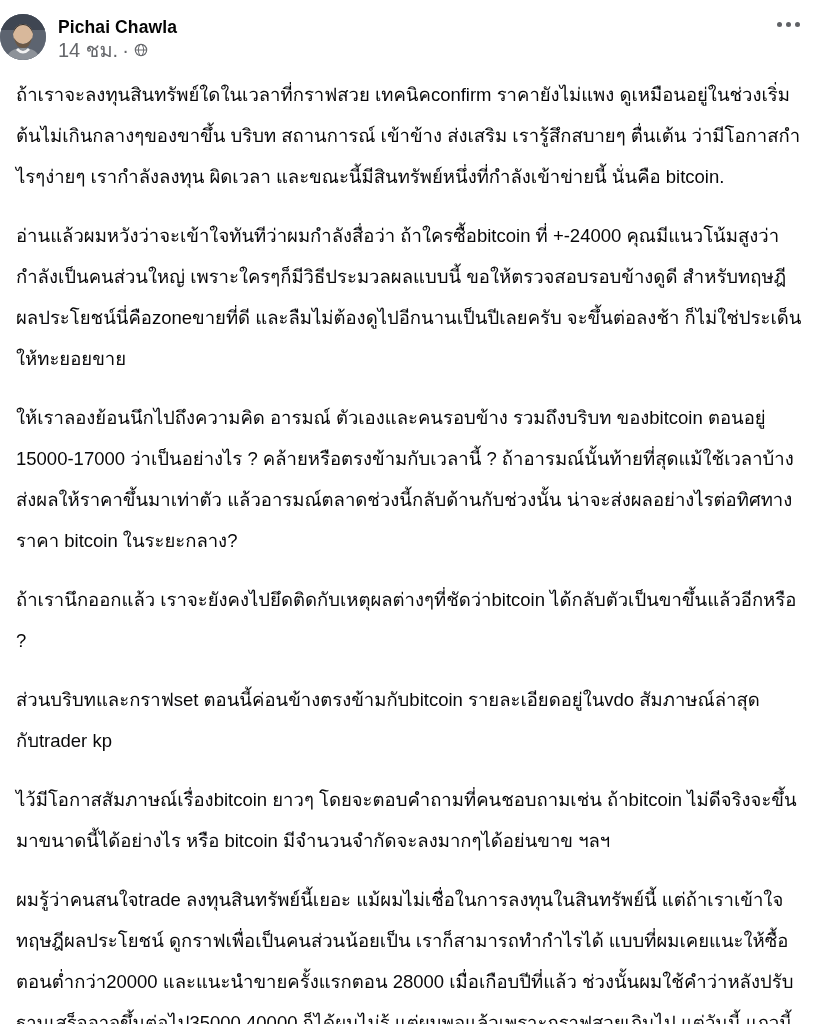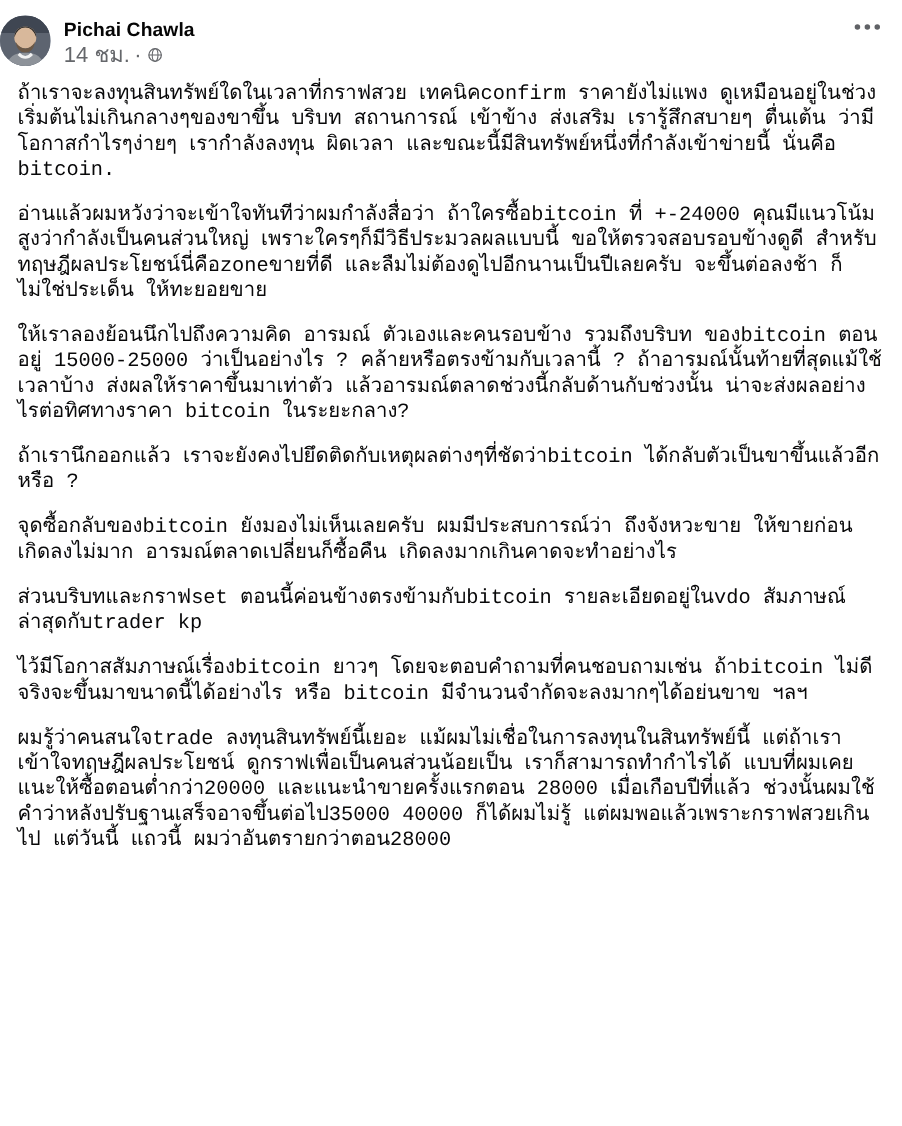--- a/index.html
+++ b/index.html
@@ -84,25 +84,25 @@
     height: 5px;
     border-radius: 50%;
     background: #606266;
   }
   
   .post-body {
     padding: 8px 16px 0 16px;
   }
   .para {
     font-size: 18.5px;
-    line-height: 23px;
+    line-height: 41px;
     color: #080809;
     margin: 0 0 18px 0;
     word-break: break-word;
-    font-family: Liberation Mono, monospace;
+    font-family: Liberation Sans, sans-serif;
   }
   .para:last-child { margin-bottom: 0; margin-top: 12px; }
 </style>
 </head>
 <body>
 
 <div class="post">
 
   <div class="post-header">
     <div class="avatar">
@@ -133,22 +133,21 @@
     <div class="menu-dots">
       <i></i>
         <i></i>
         <i></i>
     </div>
   </div>
 
   <div class="post-body">
     <p class="para">ถ้าเราจะลงทุนสินทรัพย์ใดในเวลาที่กราฟสวย เทคนิคconfirm ราคายังไม่แพง ดูเหมือนอยู่ในช่วงเริ่มต้นไม่เกินกลางๆของขาขึ้น บริบท สถานการณ์ เข้าข้าง ส่งเสริม เรารู้สึกสบายๆ ตื่นเต้น ว่ามีโอกาสกำไรๆง่ายๆ เรากำลังลงทุน  ผิดเวลา  และขณะนี้มีสินทรัพย์หนึ่งที่กำลังเข้าข่ายนี้ นั่นคือ  bitcoin.</p>
     <p class="para">อ่านแล้วผมหวังว่าจะเข้าใจทันทีว่าผมกำลังสื่อว่า ถ้าใครซื้อbitcoin ที่ +-24000 คุณมีแนวโน้มสูงว่ากำลังเป็นคนส่วนใหญ่  เพราะใครๆก็มีวิธีประมวลผลแบบนี้ ขอให้ตรวจสอบรอบข้างดูดี  สำหรับทฤษฎีผลประโยชน์นี่คือzoneขายที่ดี และลืมไม่ต้องดูไปอีกนานเป็นปีเลยครับ จะขึ้นต่อลงช้า ก็ไม่ใช่ประเด็น ให้ทะยอยขาย</p>
-    <p class="para">ให้เราลองย้อนนึกไปถึงความคิด อารมณ์ ตัวเองและคนรอบข้าง รวมถึงบริบท ของbitcoin ตอนอยู่ 15000-25000  ว่าเป็นอย่างไร ? คล้ายหรือตรงข้ามกับเวลานี้ ? ถ้าอารมณ์นั้นท้ายที่สุดแม้ใช้เวลาบ้าง ส่งผลให้ราคาขึ้นมาเท่าตัว  แล้วอารมณ์ตลาดช่วงนี้กลับด้านกับช่วงนั้น น่าจะส่งผลอย่างไรต่อทิศทางราคา bitcoin ในระยะกลาง?</p>
+    <p class="para">ให้เราลองย้อนนึกไปถึงความคิด อารมณ์ ตัวเองและคนรอบข้าง รวมถึงบริบท ของbitcoin ตอนอยู่ 15000-17000  ว่าเป็นอย่างไร ? คล้ายหรือตรงข้ามกับเวลานี้ ? ถ้าอารมณ์นั้นท้ายที่สุดแม้ใช้เวลาบ้าง ส่งผลให้ราคาขึ้นมาเท่าตัว  แล้วอารมณ์ตลาดช่วงนี้กลับด้านกับช่วงนั้น น่าจะส่งผลอย่างไรต่อทิศทางราคา bitcoin ในระยะกลาง?</p>
     <p class="para">ถ้าเรานึกออกแล้ว เราจะยังคงไปยึดติดกับเหตุผลต่างๆที่ชัดว่าbitcoin ได้กลับตัวเป็นขาขึ้นแล้วอีกหรือ ?</p>
-    <p class="para">จุดซื้อกลับของbitcoin ยังมองไม่เห็นเลยครับ  ผมมีประสบการณ์ว่า ถึงจังหวะขาย ให้ขายก่อน เกิดลงไม่มาก อารมณ์ตลาดเปลี่ยนก็ซื้อคืน เกิดลงมากเกินคาดจะทำอย่างไร</p>
     <p class="para">ส่วนบริบทและกราฟset ตอนนี้ค่อนข้างตรงข้ามกับbitcoin รายละเอียดอยู่ในvdo สัมภาษณ์ล่าสุดกับtrader kp</p>
     <p class="para">ไว้มีโอกาสสัมภาษณ์เรื่องbitcoin ยาวๆ โดยจะตอบคำถามที่คนชอบถามเช่น    ถ้าbitcoin ไม่ดีจริงจะขึ้นมาขนาดนี้ได้อย่างไร  หรือ bitcoin มีจำนวนจำกัดจะลงมากๆได้อย่นขาข ฯลฯ</p>
     <p class="para">ผมรู้ว่าคนสนใจtrade ลงทุนสินทรัพย์นี้เยอะ   แม้ผมไม่เชื่อในการลงทุนในสินทรัพย์นี้ แต่ถ้าเราเข้าใจทฤษฎีผลประโยชน์ ดูกราฟเพื่อเป็นคนส่วนน้อยเป็น เราก็สามารถทำกำไรได้ แบบที่ผมเคยแนะให้ซื้อตอนต่ำกว่า20000   และแนะนำขายครั้งแรกตอน 28000 เมื่อเกือบปีที่แล้ว ช่วงนั้นผมใช้คำว่าหลังปรับฐานเสร็จอาจขึ้นต่อไป35000 40000 ก็ได้ผมไม่รู้   แต่ผมพอแล้วเพราะกราฟสวยเกินไป   แต่วันนี้ แถวนี้ ผมว่าอันตรายกว่าตอน28000</p>
 
   </div>
 
 </div>
 
 </body></html>

